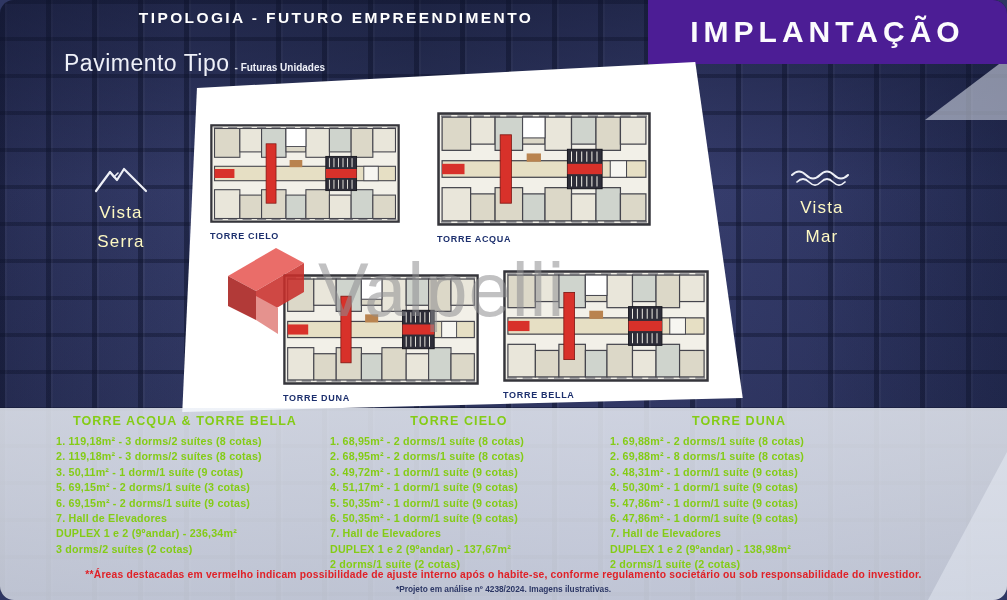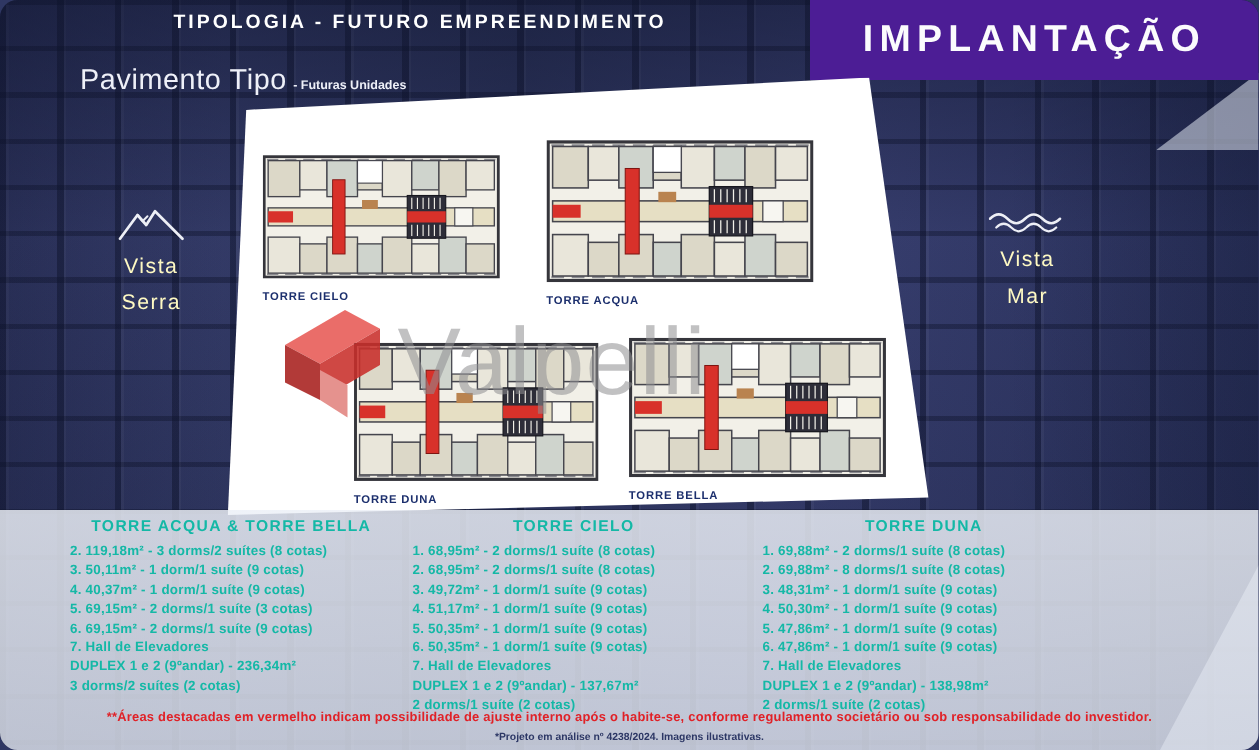--- a/index.html
+++ b/index.html
@@ -56,21 +56,21 @@
   .fp-label { margin-top:4px; font-size:9px; font-weight:800; letter-spacing:.7px; color:#1c2f6d; }
 
   
   .wm-logo { position:absolute; left:220px; top:246px; width:112px; height:92px; opacity:.88; }
   .wm-text { position:absolute; left:318px; top:252px; font-size:76px; line-height:1; font-weight:400;
     color:#8f8f92; opacity:.55; letter-spacing:1px; }
 
   
   .bottom-panel { position:absolute; left:0; top:408px; width:1007px; height:192px;
     background:linear-gradient(180deg, rgba(236,240,247,.84), rgba(228,233,243,.80)); }
-  .spec-col { position:absolute; top:414px; width:258px; color:#14b8a6; }
+  .spec-col { position:absolute; top:414px; width:258px; color:#84cc16; }
   .col-1 { left:56px; } .col-2 { left:330px; } .col-3 { left:610px; }
   .spec-title { text-align:center; font-size:12.5px; font-weight:800; letter-spacing:1.1px; margin-bottom:6px; }
   .spec-line { font-size:10.7px; font-weight:600; line-height:15.4px; letter-spacing:.2px; }
   .duplex-line { font-size:10.7px; font-weight:800; line-height:15.4px; letter-spacing:.2px; }
 
   
   .disclaimer { position:absolute; left:0; top:569px; width:1007px; text-align:center;
     color:#e02127; font-size:10.3px; font-weight:700; letter-spacing:.2px; }
   .project-note { position:absolute; left:0; top:584px; width:1007px; text-align:center;
     color:#2c3765; font-size:8.3px; font-weight:700; }
@@ -195,23 +195,23 @@
     <path d="M36 45 L84 17 L84 46 L36 74 Z" fill="#c92f2b"></path>
     <path d="M8 60 L36 74 L36 45 L8 30 Z" fill="#a81f1d"></path>
     <path d="M36 74 L58 88 L58 62 L36 50 Z" fill="#e2837f"></path>
   </svg>
   <div class="wm-text">Valpelli</div>
 
   <div class="bottom-panel"></div>
 
   <div class="spec-col col-1">
     <div class="spec-title">TORRE ACQUA &amp; TORRE BELLA</div>
+    <div class="spec-line">1. 119,18m² - 3 dorms/2 suítes (8 cotas)</div>
     <div class="spec-line">2. 119,18m² - 3 dorms/2 suítes (8 cotas)</div>
     <div class="spec-line">3. 50,11m² - 1 dorm/1 suíte (9 cotas)</div>
-    <div class="spec-line">4. 40,37m² - 1 dorm/1 suíte (9 cotas)</div>
     <div class="spec-line">5. 69,15m² - 2 dorms/1 suíte (3 cotas)</div>
     <div class="spec-line">6. 69,15m² - 2 dorms/1 suíte (9 cotas)</div>
     <div class="spec-line">7. Hall de Elevadores</div>
     <div class="duplex-line">DUPLEX 1 e 2 (9ºandar) - 236,34m²</div>
     <div class="duplex-line">3 dorms/2 suítes (2 cotas)</div>
   </div>
 
   <div class="spec-col col-2">
     <div class="spec-title">TORRE CIELO</div>
     <div class="spec-line">1. 68,95m² - 2 dorms/1 suíte (8 cotas)</div>

